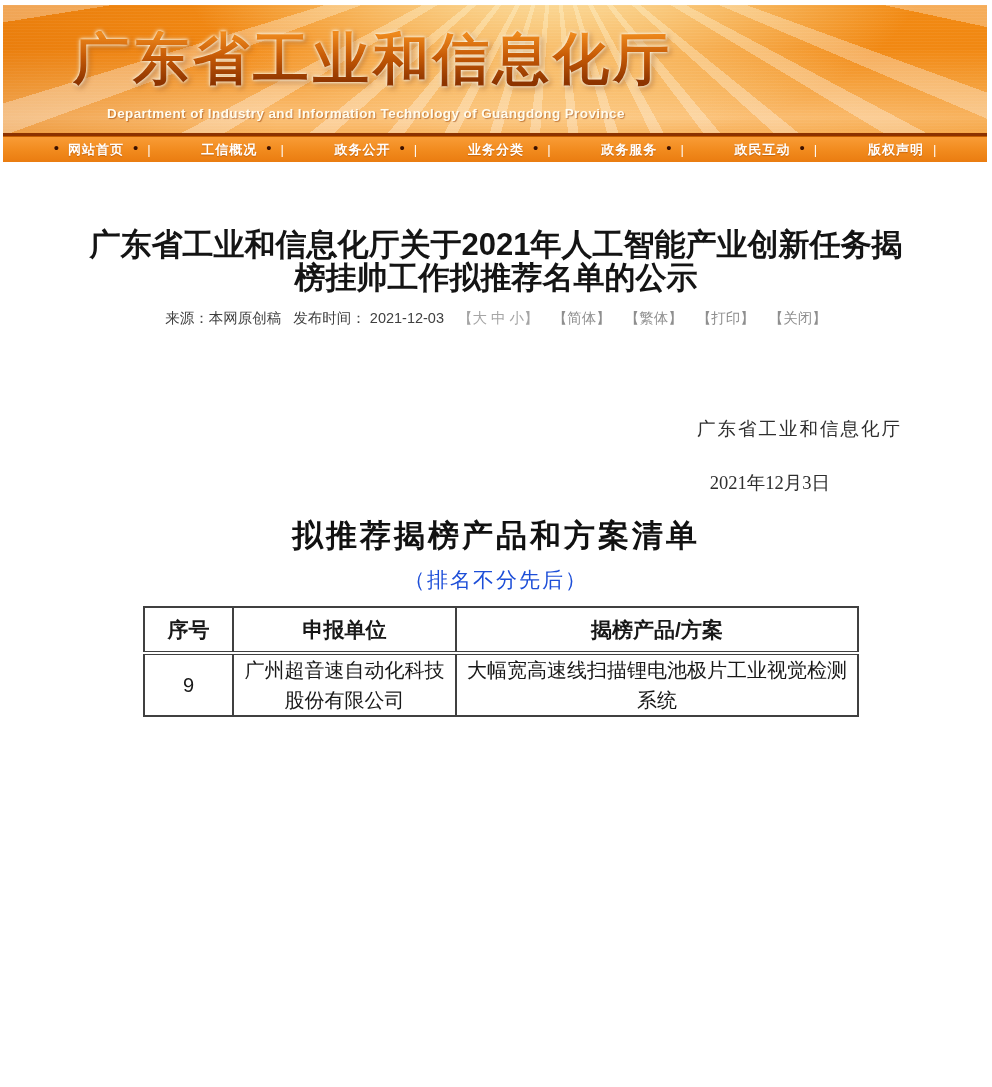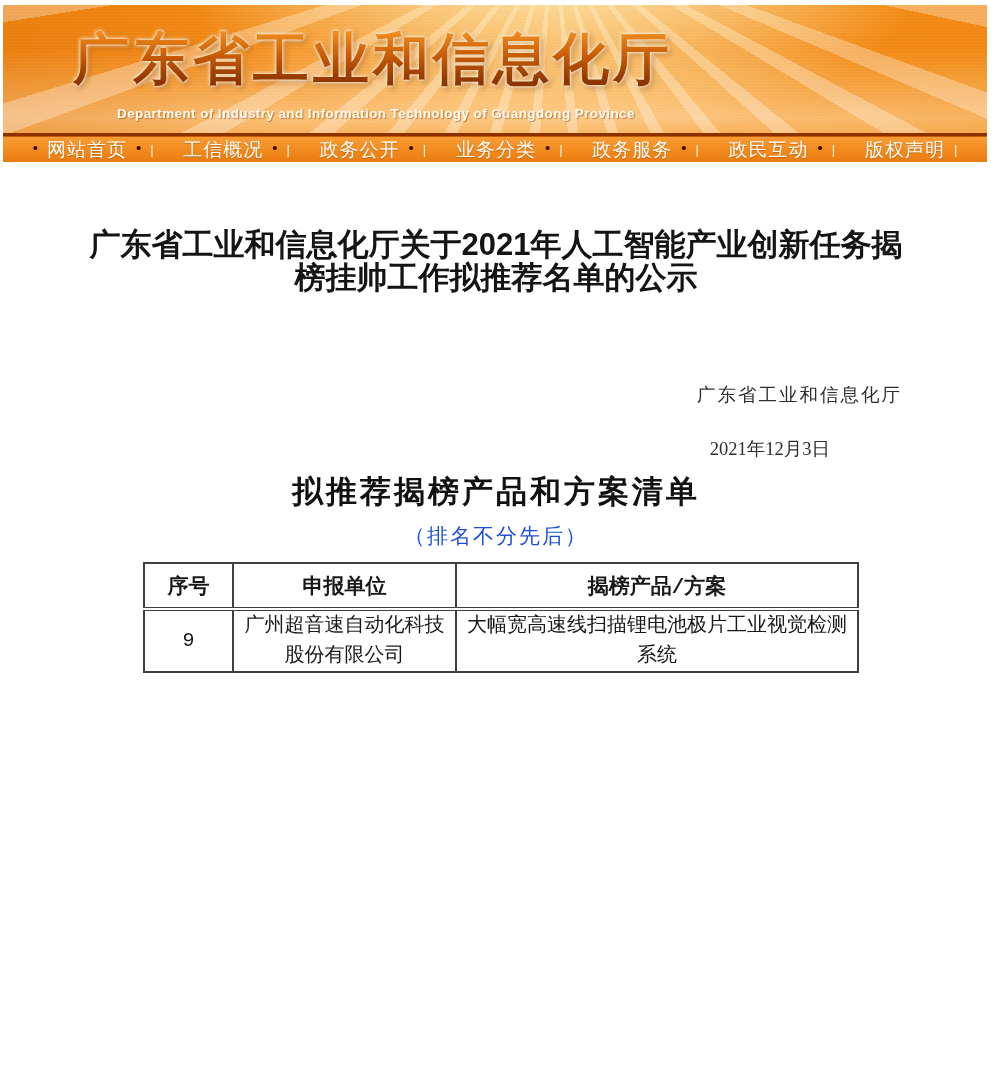--- a/index.html
+++ b/index.html
@@ -22,37 +22,37 @@
   }
   .banner-title {
     position:absolute; left:70px; top:26px;
     font-size:56px; font-weight:bold; letter-spacing:4px; line-height:1;
     color:transparent;
     background:linear-gradient(180deg, #ef8a1d 4%, #c65a06 45%, #8d3400 92%);
     -webkit-background-clip:text; background-clip:text;
     filter:drop-shadow(0 0 1px rgba(255,253,240,.95)) drop-shadow(0 0 2px rgba(255,250,225,.9)) drop-shadow(2px 2px 2px rgba(130,55,0,.40));
   }
   .banner-subtitle {
-    position:absolute; left:114px; top:101px;
+    position:absolute; left:104px; top:101px;
     font-size:13.5px; font-weight:bold; letter-spacing:.4px;
     color:#fffcef; text-shadow:1px 1px 1px rgba(150,60,0,.55);
   }
   .header-divider { height:3px; background:#8c3200; }
 
   
   .nav-bar {
     height:26px; display:flex; align-items:center; justify-content:space-evenly;
     background:linear-gradient(180deg, #f99c36 0%, #f18a1d 55%, #ea7c10 100%);
     border-top:1px solid #c45c00;
   }
   .nav-group { display:flex; align-items:center; gap:9px; }
   .nav-bullet { color:#3a1000; font-size:15px; line-height:1; transform:translateY(-2px); }
   .nav-pipe   { color:#ffffff; font-size:13px; opacity:.95; }
   .nav-link {
-    color:#ffffff; font-size:19px; font-weight:normal; letter-spacing:1px;
+    color:#ffffff; font-size:13px; font-weight:bold; letter-spacing:1px;
     text-decoration:none; cursor:pointer; text-shadow:0 1px 1px rgba(160,70,0,.5);
   }
 
   
   .article { padding:0 52px; }
   .article-title {
     margin:66px 28px 0 28px; text-align:center;
     font-size:31px; font-weight:bold; line-height:33px; color:#141414;
   }
   .meta-line {
@@ -80,38 +80,38 @@
   .sign-date {
     margin-top:29px; text-align:right; padding-right:110px;
     font-family:"Liberation Serif", serif; font-size:18.5px; color:#2e2e2e;
   }
 
   
   .attachment-label {
     margin:52px 0 0 61px; font-size:22px; font-weight:bold; color:#000;
   }
   .attachment-title {
-    margin-top:10px; text-align:center;
+    margin-top:20px; text-align:center;
     font-family:"Liberation Serif", serif;
     font-size:31px; font-weight:bold; color:#111; letter-spacing:3px;
   }
   .attachment-subtitle {
     margin-top:9px; text-align:center;
     font-family:"Liberation Serif", serif;
     font-size:21px; color:#1d4ed8; letter-spacing:2px;
   }
 
   .table-clip { margin:12px 0 0 91px; width:716px; height:119px; overflow:hidden; }
   table.rec-table { border-collapse:collapse; table-layout:fixed; width:714px; background:#fff; }
   .rec-table col.c-no      { width:89px;  }
   .rec-table col.c-company { width:223px; }
   .rec-table col.c-product { width:402px; }
   .rec-table th, .rec-table td {
     border:2px solid #404040; text-align:center; vertical-align:middle;
-    font-family:Liberation Mono, monospace; color:#181818;
+    font-family:Liberation Sans, sans-serif; color:#181818;
   }
   .rec-table th { height:46px; font-size:21px; font-weight:bold; border-bottom:4px double #404040; }
   .rec-table td { height:60px; font-size:20px; line-height:30px; padding:0 8px; }
 </style>
 </head>
 <body>
 
 <header class="site-header">
   <div class="banner">
     <div class="banner-title">广东省工业和信息化厅</div>
@@ -153,20 +153,30 @@
     <div class="nav-group">
       <a class="nav-link">版权声明</a>
       <span class="nav-pipe">|</span>
     </div>
   </nav>
 </header>
 
 <main class="article">
   <h1 class="article-title">广东省工业和信息化厅关于2021年人工智能产业创新任务揭榜挂帅工作拟推荐名单的公示</h1>
 
+  <div class="meta-line">
+    <span class="meta-static">来源：本网原创稿</span>
+    <span class="meta-static" style="margin-left:8px;">发布时间：</span>
+    <span class="meta-static">2021-12-03</span>
+    <a class="meta-tool light">【大 中 小】</a>
+    <a class="meta-tool">【简体】</a>
+    <a class="meta-tool">【繁体】</a>
+    <a class="meta-tool">【打印】</a>
+    <a class="meta-tool">【关闭】</a>
+  </div>
 
   <div class="body-copy">
   </div>
 
 
   <div class="signer">广东省工业和信息化厅</div>
   <div class="sign-date">2021年12月3日</div>
 
   <section>
     <div class="attachment-title">拟推荐揭榜产品和方案清单</div>

